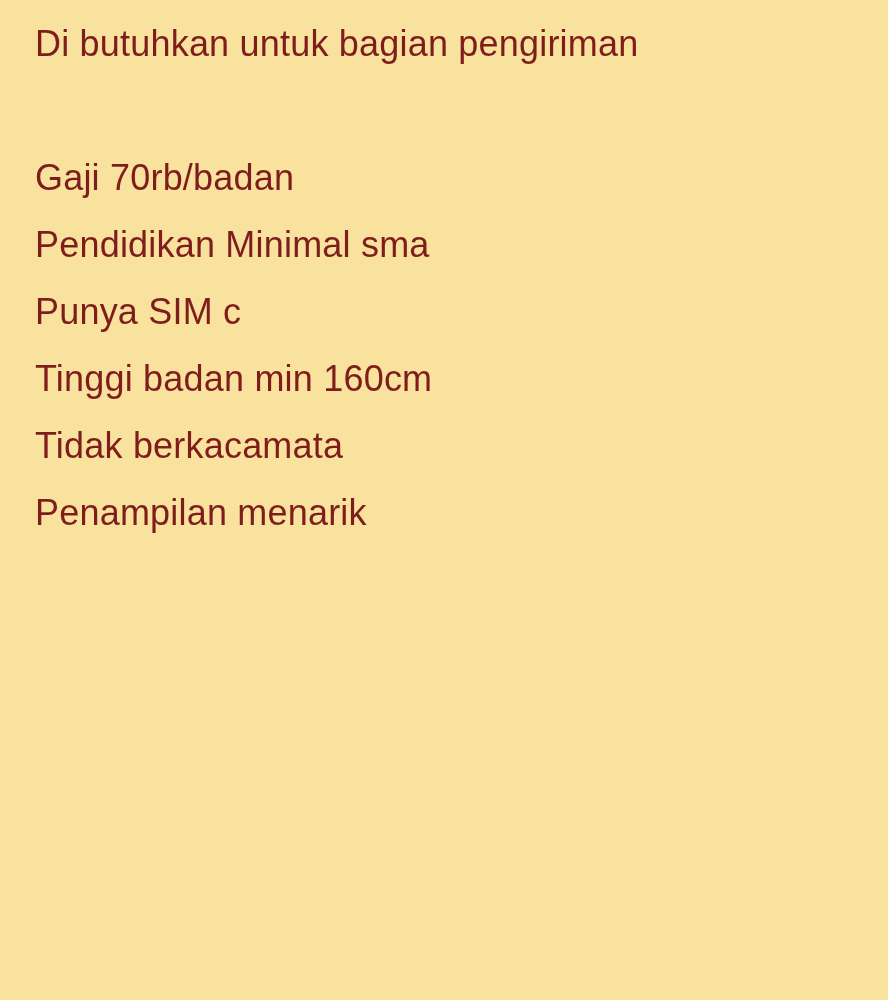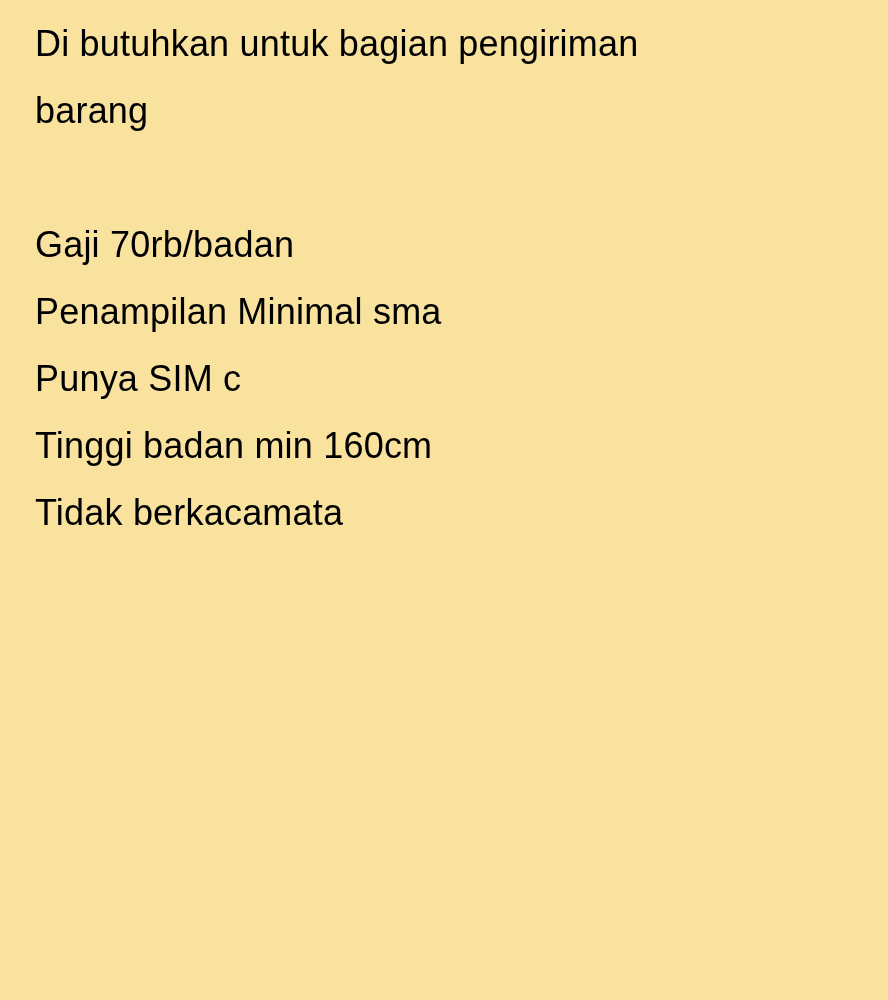--- a/index.html
+++ b/index.html
@@ -8,38 +8,38 @@
   }
   body {
     width: 888px;
     height: 1000px;
     background: #F8E29E;
     overflow: hidden;
     font-family: "Liberation Sans", sans-serif;
   }
   .post {
     padding: 10px 30px 0 35px;
-    color: #000000;
+    color: #7f1d1d;
     font-size: 36px;
     line-height: 67px;
     font-weight: 400;
     letter-spacing: 0.2px;
   }
   .post-line {
     white-space: nowrap;
   }
   .paragraph-gap {
     height: 67px;
   }
 </style>
 </head>
 <body>
 
 <div class="post">
   <div class="post-line">Di butuhkan untuk bagian pengiriman</div>
-  <div class="post-line">barang</div>
   <div class="paragraph-gap"></div>
   <div class="post-line">Gaji 70rb/badan</div>
-  <div class="post-line">Penampilan Minimal sma</div>
+  <div class="post-line">Pendidikan Minimal sma</div>
   <div class="post-line">Punya SIM c</div>
   <div class="post-line">Tinggi badan min 160cm</div>
   <div class="post-line">Tidak berkacamata</div>
+  <div class="post-line">Penampilan menarik</div>
 </div>
 
 </body></html>

